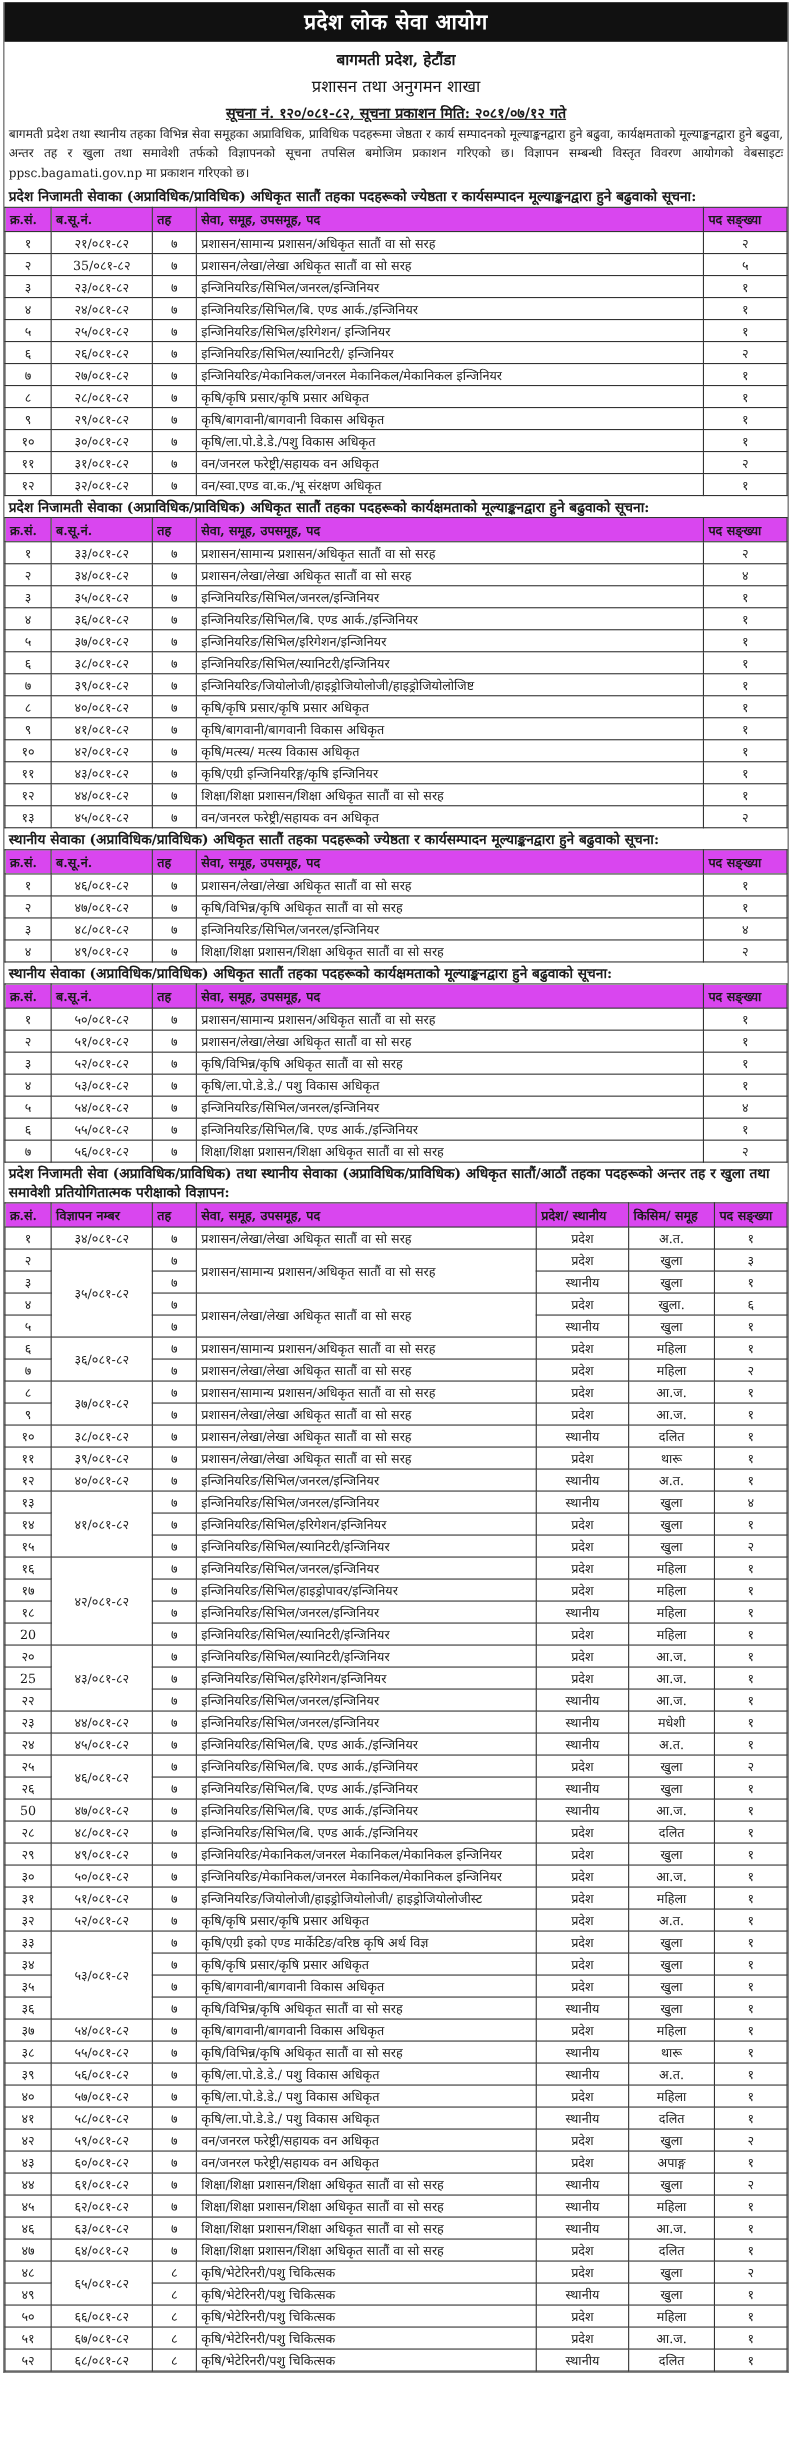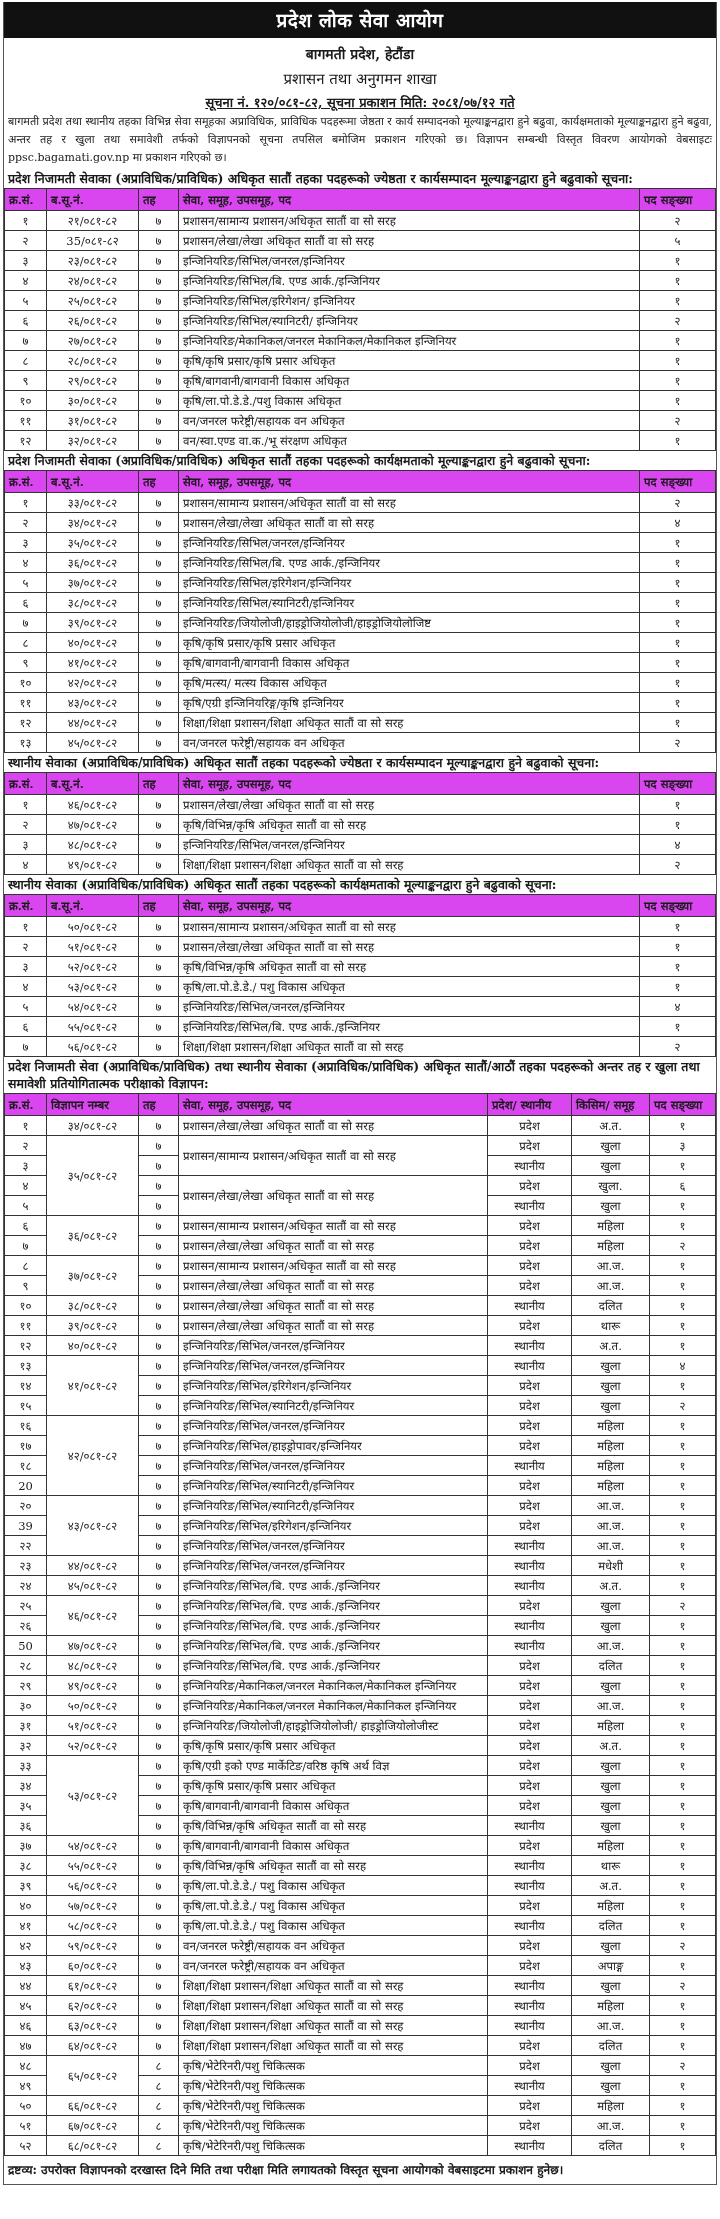--- a/index.html
+++ b/index.html
@@ -567,21 +567,21 @@
         <tr>
           <td class="c">२०</td>
           <td class="c" rowspan="3">४३/०८१-८२</td>
           <td class="c">७</td>
           <td class="l">इन्जिनियरिङ/सिभिल/स्यानिटरी/इन्जिनियर</td>
           <td class="c">प्रदेश</td>
           <td class="c">आ.ज.</td>
           <td class="c">१</td>
         </tr>
         <tr>
-          <td class="c">39</td>
+          <td class="c">25</td>
           <td class="c">७</td>
           <td class="l">इन्जिनियरिङ/सिभिल/इरिगेशन/इन्जिनियर</td>
           <td class="c">प्रदेश</td>
           <td class="c">आ.ज.</td>
           <td class="c">१</td>
         </tr>
         <tr>
           <td class="c">२२</td>
           <td class="c">७</td>
           <td class="l">इन्जिनियरिङ/सिभिल/जनरल/इन्जिनियर</td>
@@ -850,14 +850,13 @@
           <td class="c">६८/०८१-८२</td>
           <td class="c">८</td>
           <td class="l">कृषि/भेटेरिनरी/पशु चिकित्सक</td>
           <td class="c">स्थानीय</td>
           <td class="c">दलित</td>
           <td class="c">१</td>
         </tr>
       </tbody>
   </table>
 
-  <div class="footer-note">द्रष्टव्य: उपरोक्त विज्ञापनको दरखास्त दिने मिति तथा परीक्षा मिति लगायतको विस्तृत सूचना आयोगको वेबसाइटमा प्रकाशन हुनेछ।</div>
 </div>
 
 </body></html>

